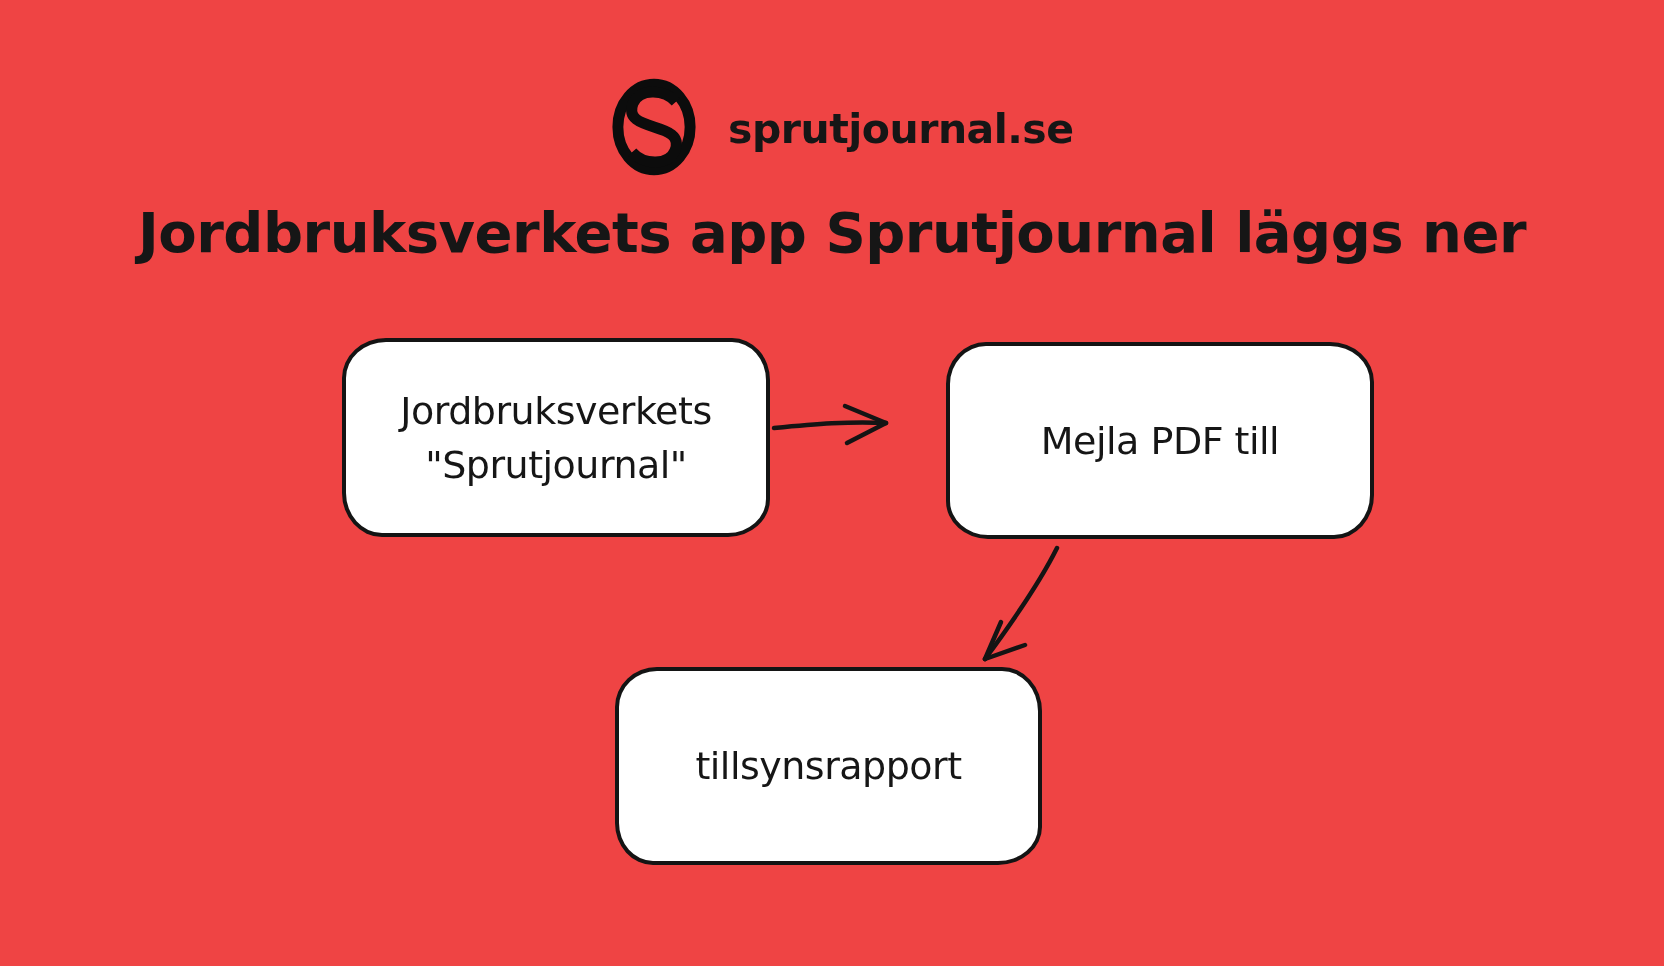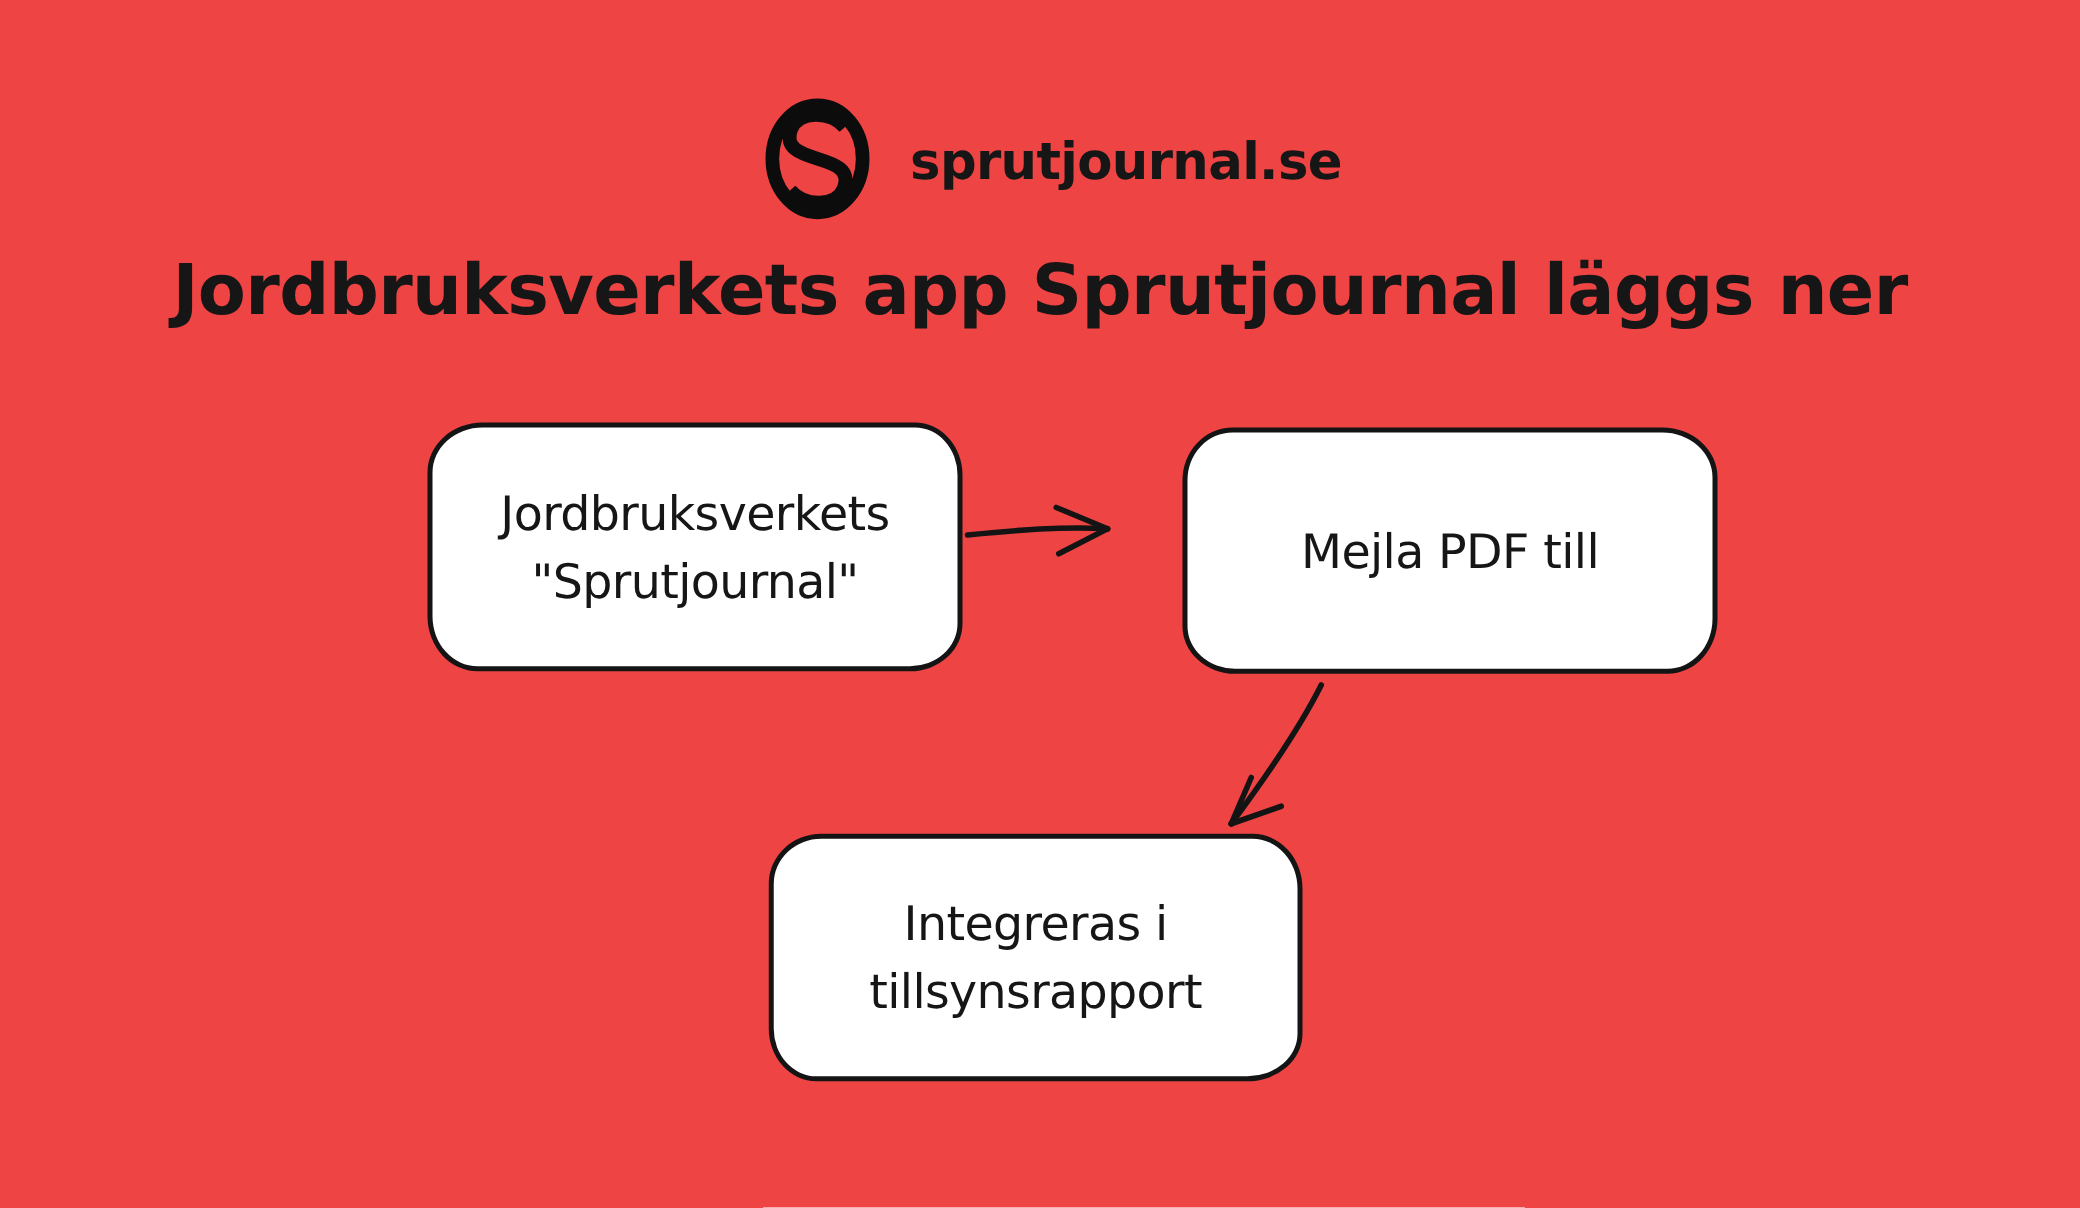--- a/index.html
+++ b/index.html
@@ -147,17 +147,16 @@
   <div class="node node-app">
     <div>Jordbruksverkets</div>
     <div>"Sprutjournal"</div>
   </div>
 
   <div class="node node-email">
     <div>Mejla PDF till</div>
   </div>
 
   <div class="node node-report">
-    <div>Integreras i</div>
     <div>tillsynsrapport</div>
   </div>
 
 </div>
 
 </body></html>

